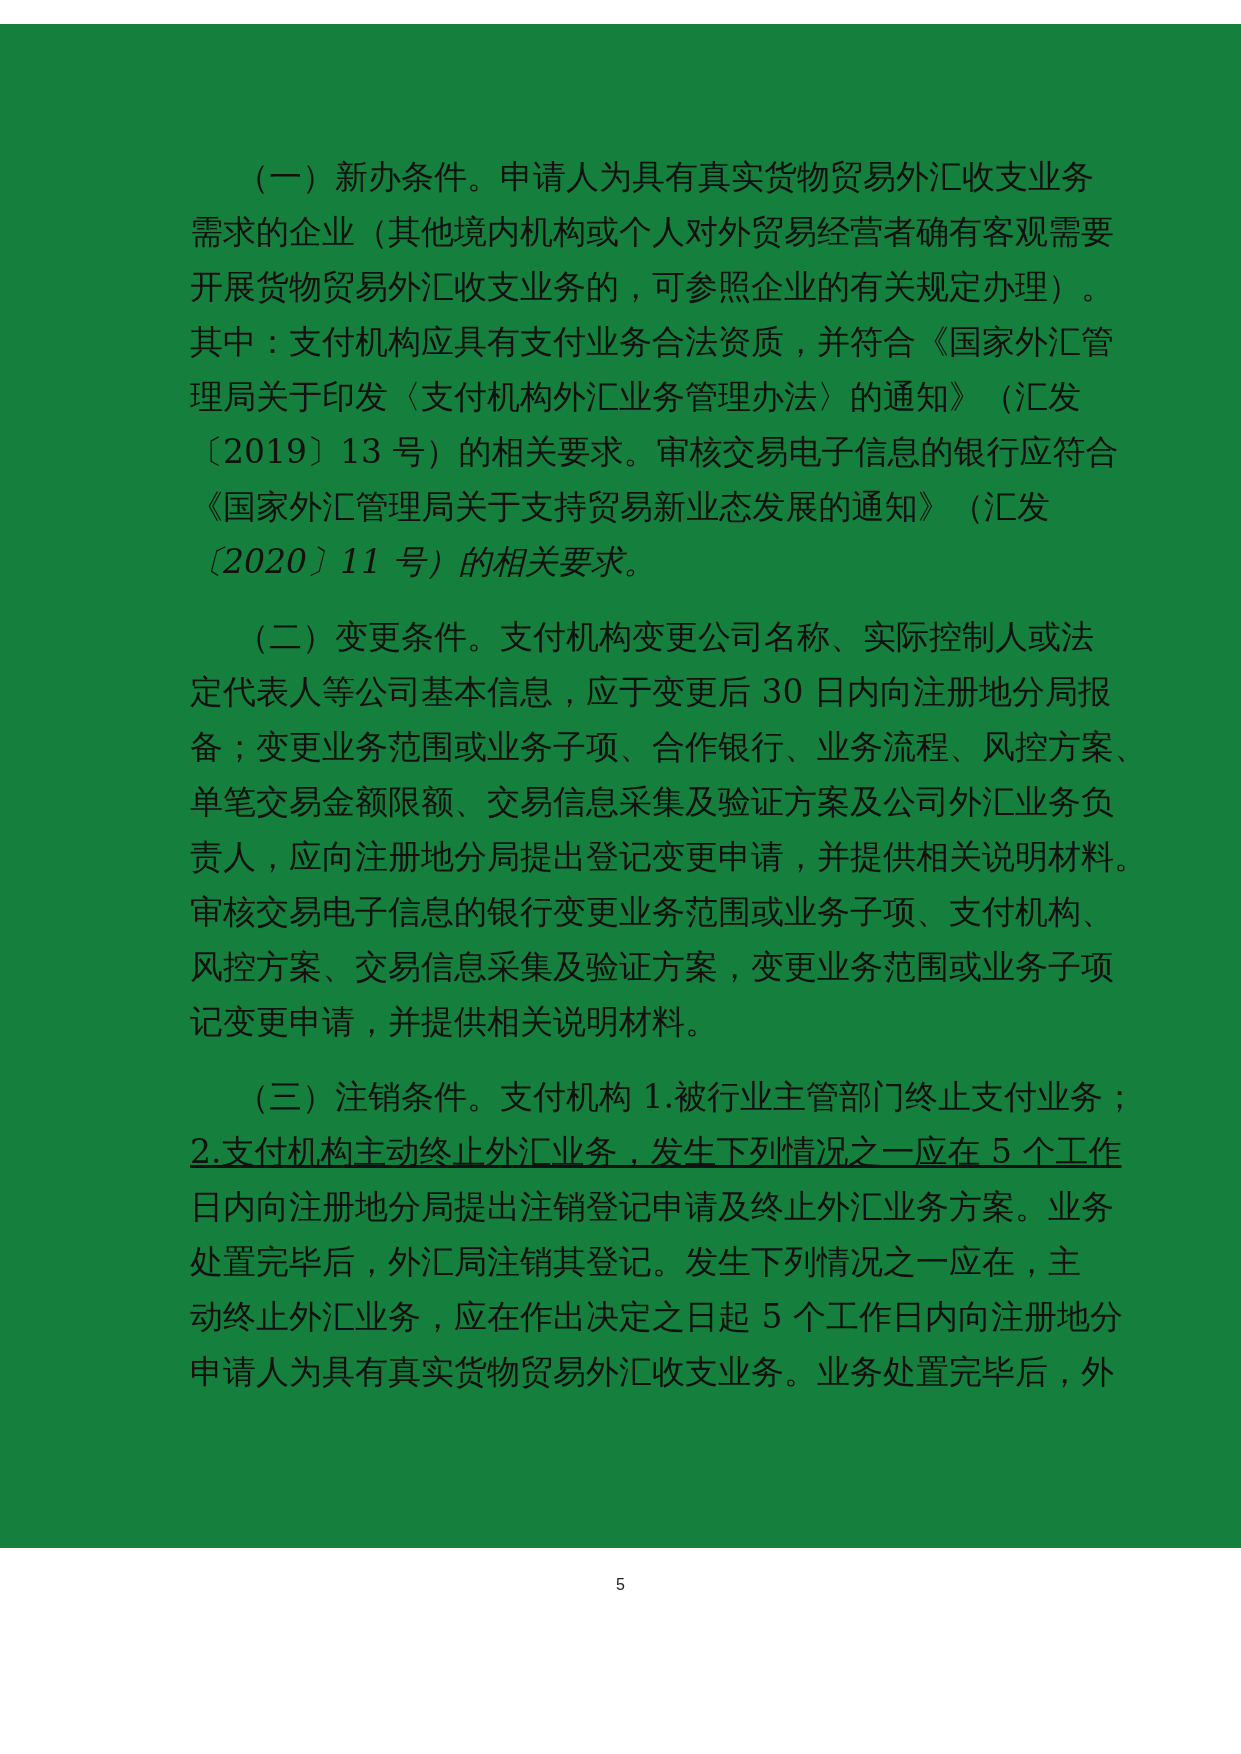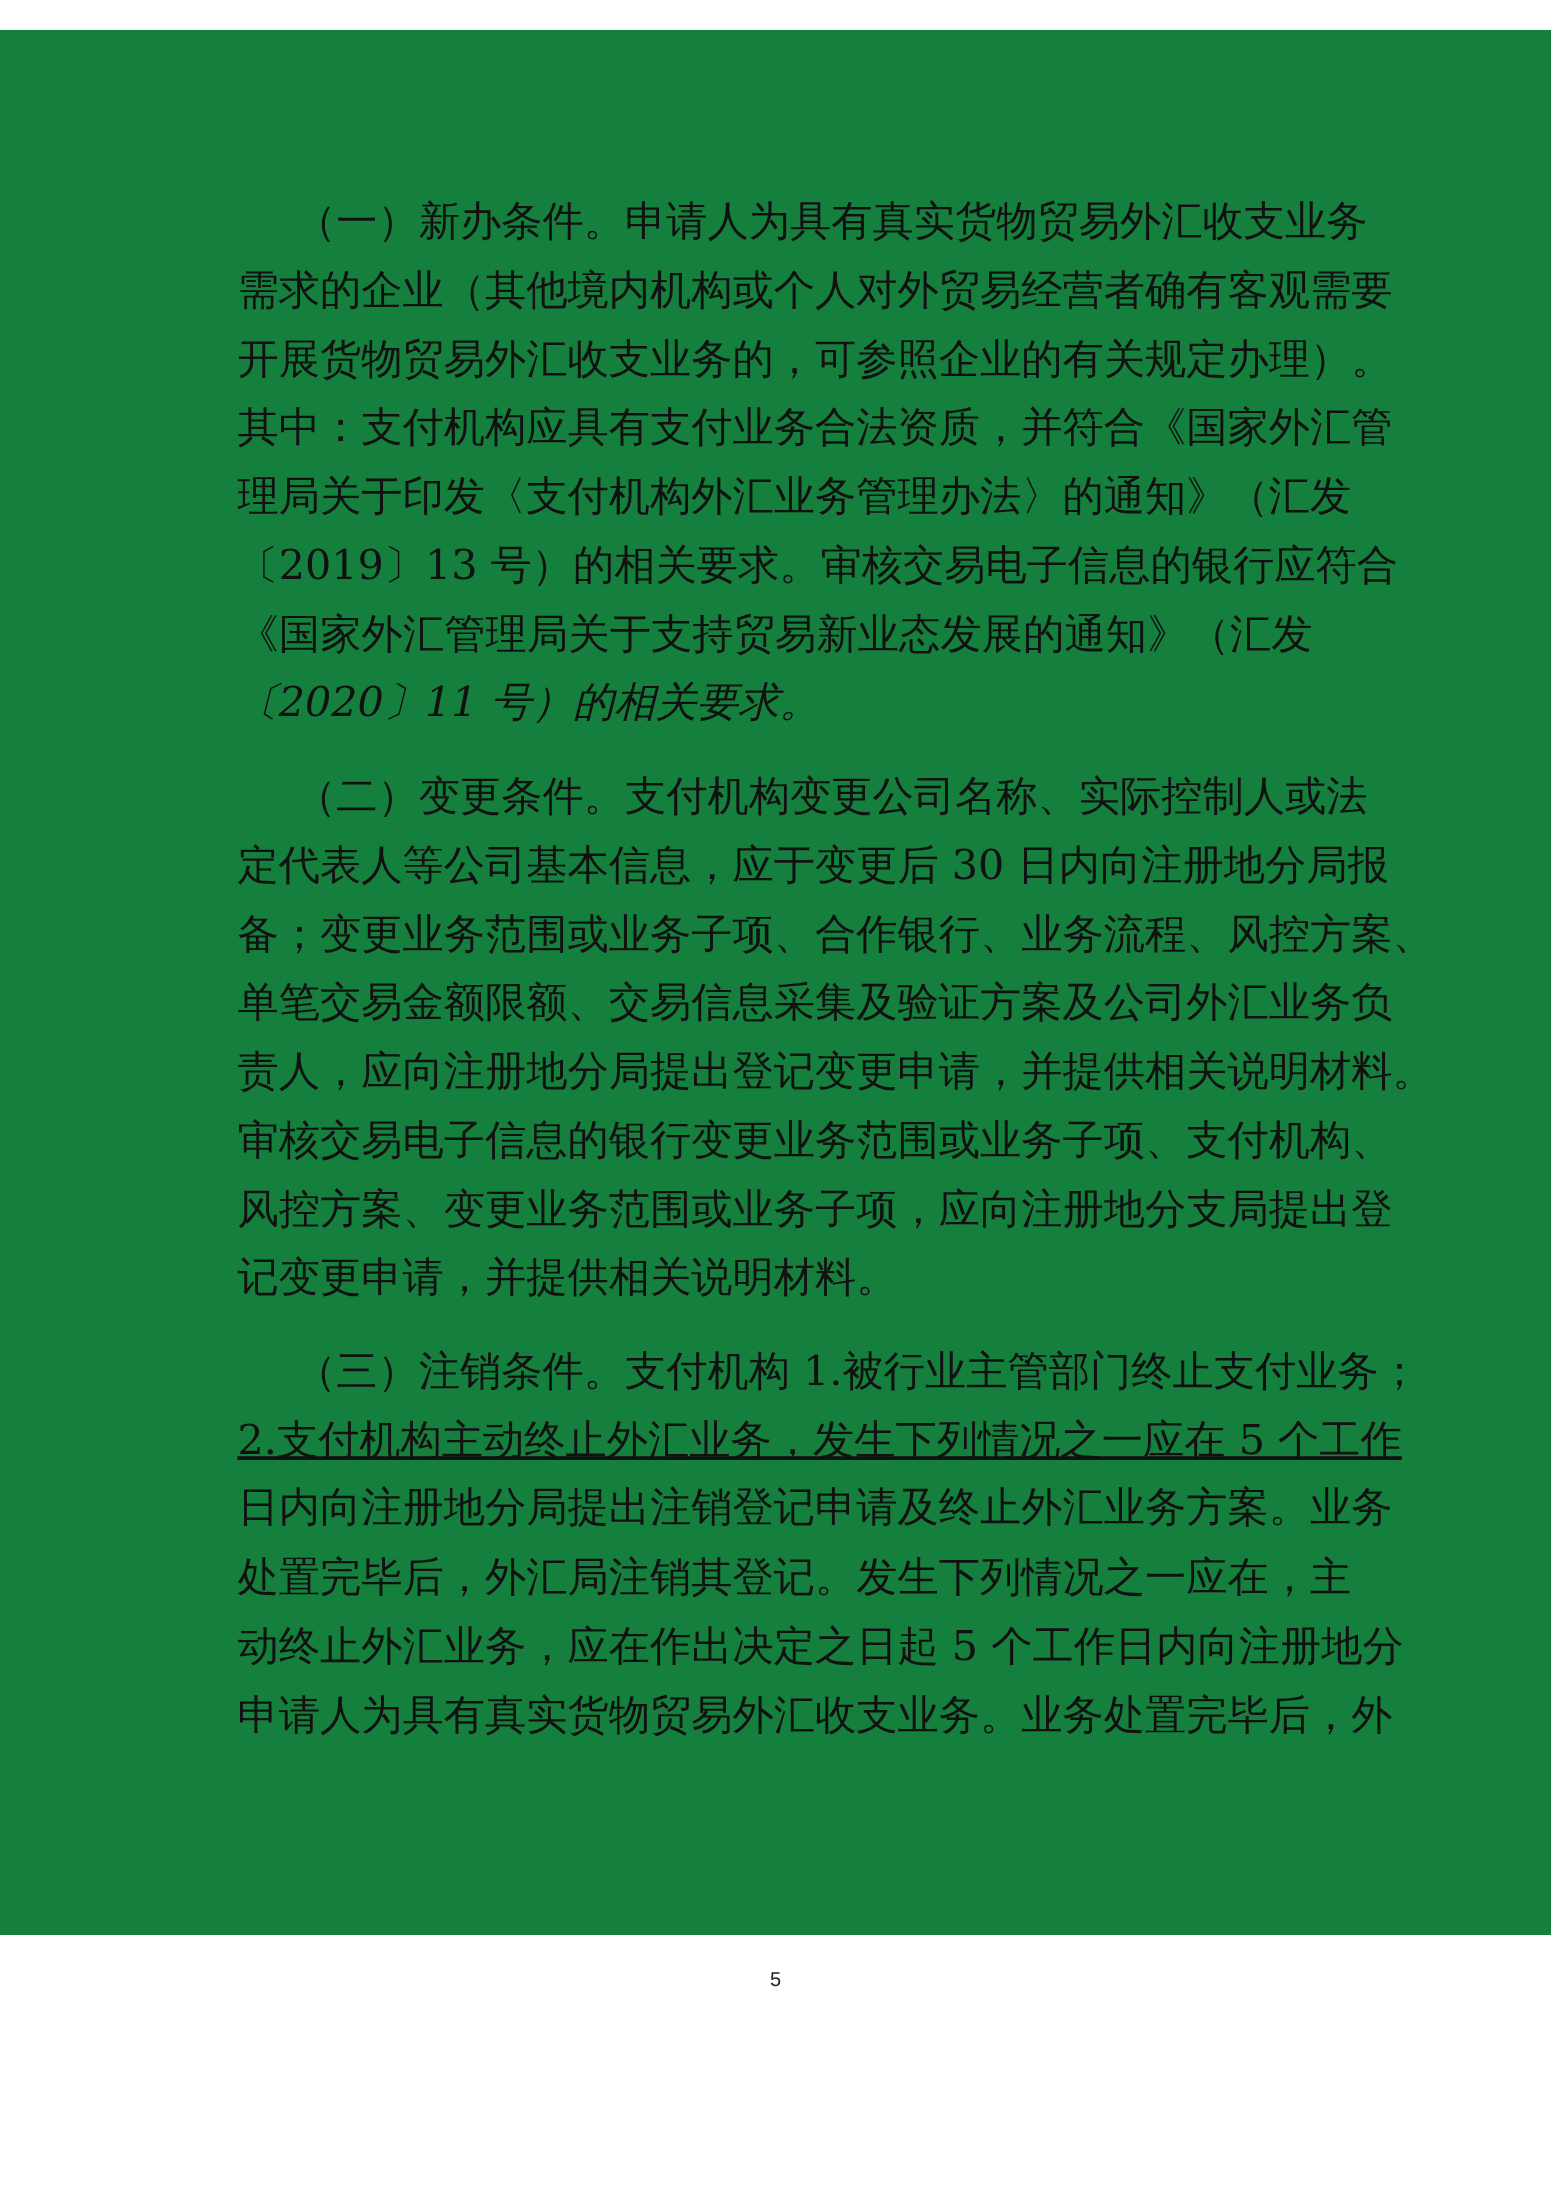--- a/index.html
+++ b/index.html
@@ -69,21 +69,21 @@
     <div class="line last" style="top:513px;font-style:italic;">〔2020〕11 号）的相关要求。</div>
   </div>
 
   <div>
     <div class="line indent" style="top:588px;">（二）变更条件。支付机构变更公司名称、实际控制人或法</div>
     <div class="line" style="top:643px;">定代表人等公司基本信息，应于变更后 30 日内向注册地分局报</div>
     <div class="line" style="top:698px;">备；变更业务范围或业务子项、合作银行、业务流程、风控方案、</div>
     <div class="line" style="top:753px;">单笔交易金额限额、交易信息采集及验证方案及公司外汇业务负</div>
     <div class="line" style="top:808px;">责人，应向注册地分局提出登记变更申请，并提供相关说明材料。</div>
     <div class="line" style="top:863px;">审核交易电子信息的银行变更业务范围或业务子项、支付机构、</div>
-    <div class="line" style="top:918px;">风控方案、变更业务范围或业务子项，应向注册地分支局提出登</div>
+    <div class="line" style="top:918px;">风控方案、交易信息采集及验证方案，变更业务范围或业务子项</div>
     <div class="line last" style="top:973px;">记变更申请，并提供相关说明材料。</div>
   </div>
 
   <div>
     <div class="line indent" style="top:1048px;">（三）注销条件。支付机构 1.被行业主管部门终止支付业务；</div>
     <div class="line" style="top:1103px;text-decoration:underline;">2.支付机构主动终止外汇业务，发生下列情况之一应在 5 个工作</div>
     <div class="line" style="top:1158px;font-family:Liberation Serif, serif;">日内向注册地分局提出注销登记申请及终止外汇业务方案。业务</div>
     <div class="line" style="top:1213px;">处置完毕后，外汇局注销其登记。发生下列情况之一应在，主</div>
     <div class="line" style="top:1268px;">动终止外汇业务，应在作出决定之日起 5 个工作日内向注册地分</div>
     <div class="line" style="top:1323px;">申请人为具有真实货物贸易外汇收支业务。业务处置完毕后，外</div>

